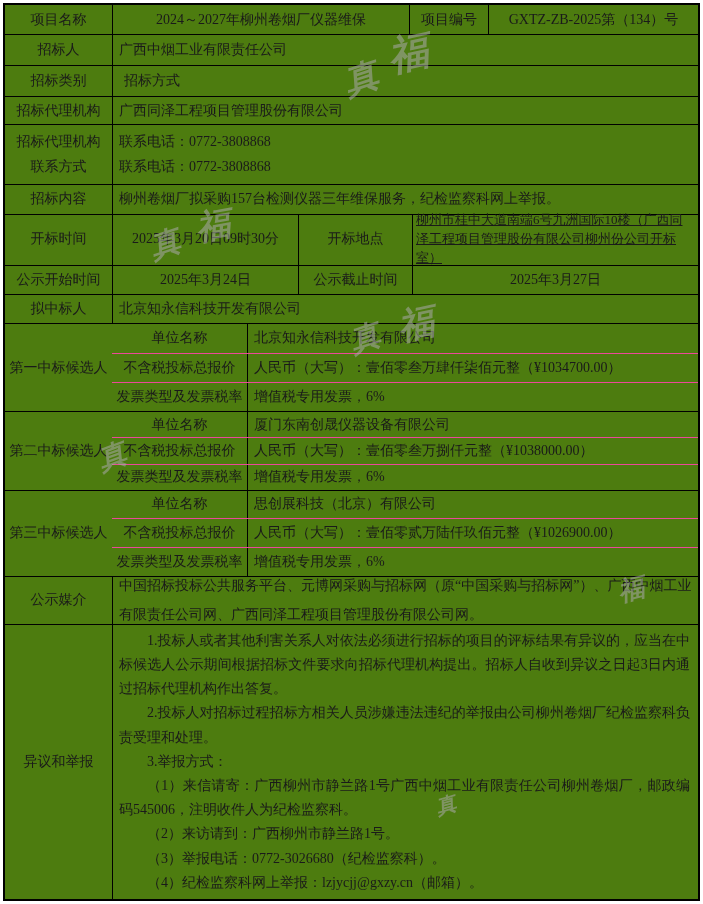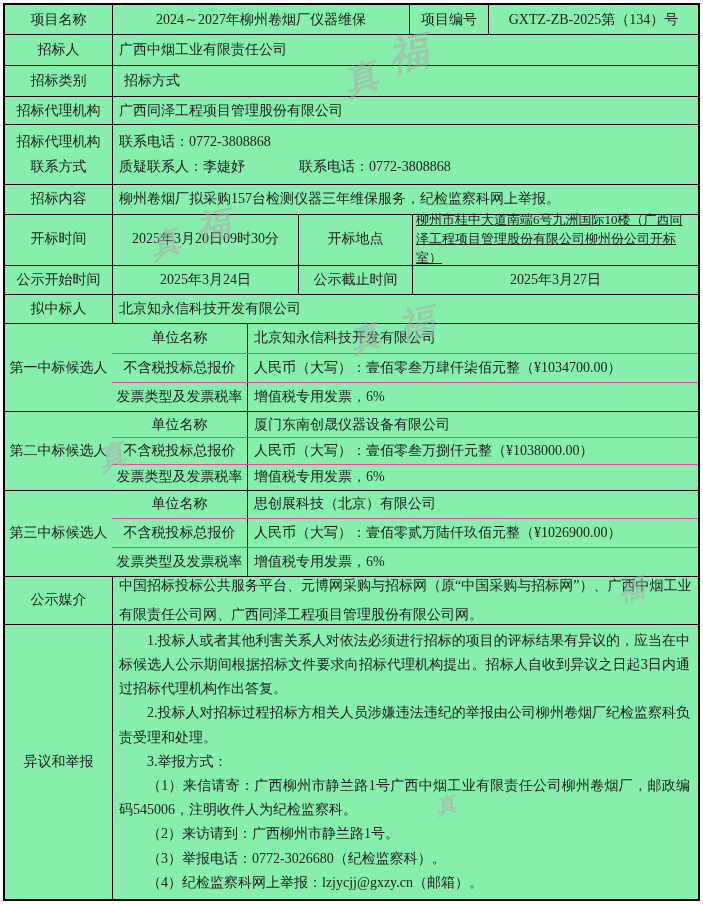--- a/index.html
+++ b/index.html
@@ -4,21 +4,21 @@
 <style>
   * { margin:0; padding:0; box-sizing:border-box; }
   html,body { background:#ffffff; }
   body {
     width:703px; height:904px; position:relative; overflow:hidden;
     font-family:"Liberation Serif","DejaVu Serif",serif;
     color:#1a1a1a;
   }
   .tbl {
     position:absolute; left:3px; top:3px; width:697px; height:898px;
-    border:2px solid #000; background:#86efac;
+    border:2px solid #000; background:#4d7c0f;
     display:flex; flex-direction:column;
   }
   .row { display:flex; border-top:1px solid #000; align-items:stretch; }
   .row:first-child { border-top:none; }
   .cell {
     border-left:1px solid #000;
     display:flex; align-items:center;
     font-size:14px; line-height:1.45;
     padding:2px 6px;
   }
@@ -111,21 +111,20 @@
   <div class="row h-r5">
     <div class="cell lbl w-label stack">
       <span>招标代理机构</span>
       <span>联系方式</span>
     </div>
     <div class="cell grow" style="flex-direction:column; justify-content:space-evenly; align-items:flex-start;">
       <div class="contact-line">
         <span>联系电话：0772-3808868</span>
       </div>
       <div class="contact-line">
-        <span class="contact-name">质疑联系人：李婕妤</span>
         <span>联系电话：0772-3808868</span>
       </div>
     </div>
   </div>
 
   <div class="row h-r6">
     <div class="cell lbl w-label">招标内容</div>
     <div class="cell val grow">柳州卷烟厂拟采购157台检测仪器三年维保服务，纪检监察科网上举报。</div>
   </div>
 

